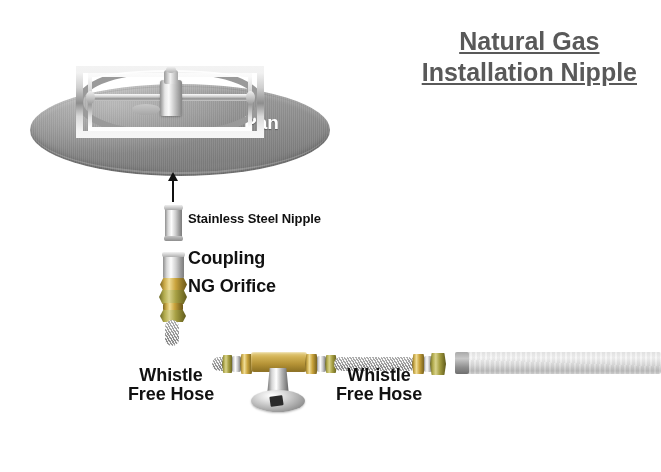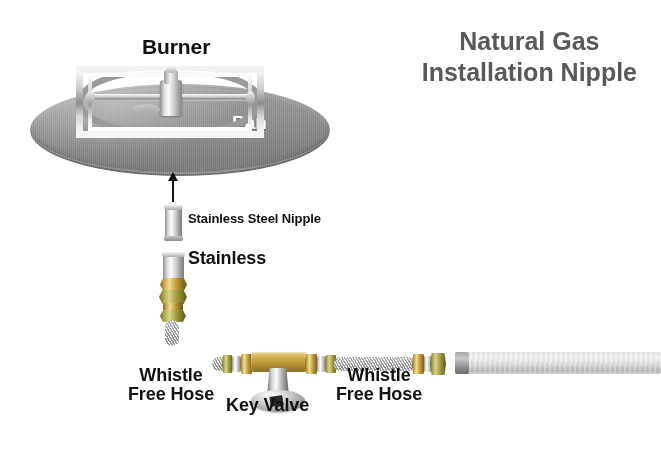--- a/index.html
+++ b/index.html
@@ -29,21 +29,21 @@
     position: absolute;
     right: 24px;
     top: 26px;
     text-align: center;
     font-size: 25px;
     font-weight: bold;
     color: #595959;
     line-height: 1.25;
     white-space: nowrap;
   }
-  #title span { display: block; }
+  #title span { display: block; text-decoration: underline; }
 
   
   #pan {
     position: absolute;
     left: 30px;
     top: 84px;
     width: 300px;
     height: 92px;
     border-radius: 50%;
     background:
@@ -54,21 +54,21 @@
   }
   #pan-rim {
     position: absolute;
     left: 2px; top: 2px; right: 2px; bottom: 2px;
     border-radius: 50%;
     border-bottom: 2px solid rgba(255,255,255,0.22);
     border-top: 1px solid rgba(0,0,0,0.08);
   }
   #pan-label {
     position: absolute;
-    left: 232px;
+    left: 244px;
     top: 112px;
     font-size: 19px;
     font-weight: bold;
     color: #ffffff;
     text-shadow: 0 1px 1px rgba(0,0,0,0.35);
   }
 
   
   #burner {
     position: absolute;
@@ -271,38 +271,38 @@
     <div id="arm-left"></div>
     <div id="arm-right"></div>
     <div id="arm-cap-l"></div>
     <div id="arm-cap-r"></div>
     <div id="hub"></div>
     <div id="hub-top"></div>
     <div id="hub-cap"></div>
   </div>
   <div id="burner-dot"></div>
 
-  <div class="lbl" style="left:142px; top:36px; font-size:21px;">Burner</div>
 
   <div id="arrow-head"></div>
   <div id="arrow-shaft"></div>
 
   <div class="steel" style="left:165px; top:205px; width:17px; height:36px;"></div>
   <div class="steel" style="left:164px; top:205px; width:19px; height:5px; background:linear-gradient(180deg,#efefef,#a9a9a9);"></div>
   <div class="steel" style="left:164px; top:236px; width:19px; height:5px; background:linear-gradient(180deg,#c5c5c5,#8d8d8d);"></div>
   <div class="lbl" style="left:188px; top:212px; font-size:13px;">Stainless Steel Nipple</div>
 
   <div class="steel" style="left:163px; top:253px; width:21px; height:26px;"></div>
   <div class="steel" style="left:162px; top:252px; width:23px; height:5px; background:linear-gradient(180deg,#f2f2f2,#b0b0b0);"></div>
-  <div class="lbl" style="left:188px; top:249px; font-size:18px;">Stainless</div>
+  <div class="lbl" style="left:188px; top:249px; font-size:18px;">Coupling</div>
 
   <div class="brass" style="left:160px; top:278px; width:27px; height:13px; clip-path: polygon(12% 0%, 88% 0%, 100% 50%, 88% 100%, 12% 100%, 0% 50%);"></div>
   <div class="brass-olive" style="left:159px; top:290px; width:28px; height:14px; clip-path: polygon(12% 0%, 88% 0%, 100% 50%, 88% 100%, 12% 100%, 0% 50%);"></div>
   <div class="brass" style="left:163px; top:303px; width:20px; height:8px;"></div>
   <div class="brass-olive" style="left:160px; top:310px; width:26px; height:12px; clip-path: polygon(12% 0%, 88% 0%, 100% 50%, 88% 100%, 12% 100%, 0% 50%);"></div>
+  <div class="lbl" style="left:188px; top:277px; font-size:18px;">NG Orifice</div>
 
   <div class="hose" style="left:165px; top:320px; width:14px; height:26px;"></div>
   <div style="position:absolute; left:166px; top:336px; width:60px; height:42px; border-bottom-right-radius:60px 42px; border-right:0; border-bottom:14px solid transparent;
               background:none;"></div>
   <div style="position:absolute; left:165px; top:333px; width:64px; height:44px; overflow:hidden;">
     <div style="position:absolute; left:0; top:0; width:128px; height:88px; border-radius:50%;
                 border:14px solid transparent;
                 border-bottom-color:#b9b9b9;
                 box-sizing:border-box;
                 background:none;"></div>
@@ -321,21 +321,20 @@
 
   <div class="lbl" style="left:120px; top:366px; font-size:18px; text-align:center; width:102px;">
     <div>Whistle</div>
     <div>Free Hose</div>
   </div>
 
   <div id="valve-body"></div>
   <div id="valve-stem"></div>
   <div id="valve-flange"></div>
   <div id="valve-socket"></div>
-  <div class="lbl" style="left:226px; top:396px; font-size:18px;">Key Valve</div>
 
   <div class="brass" style="left:305px; top:354px; width:13px; height:20px; clip-path: polygon(10% 0%, 90% 0%, 100% 50%, 90% 100%, 10% 100%, 0% 50%);"></div>
   <div class="steel" style="left:317px; top:356px; width:9px; height:16px;"></div>
   <div class="brass-olive" style="left:325px; top:355px; width:12px; height:18px; clip-path: polygon(10% 0%, 90% 0%, 100% 50%, 90% 100%, 10% 100%, 0% 50%);"></div>
   <div class="hose" style="left:334px; top:357px; width:82px; height:14px;"></div>
 
   <div class="brass" style="left:412px; top:354px; width:13px; height:20px; clip-path: polygon(10% 0%, 90% 0%, 100% 50%, 90% 100%, 10% 100%, 0% 50%);"></div>
   <div class="steel" style="left:424px; top:356px; width:8px; height:16px;"></div>
   <div class="brass-olive" style="left:430px; top:353px; width:16px; height:22px; clip-path: polygon(10% 0%, 90% 0%, 100% 50%, 90% 100%, 10% 100%, 0% 50%);"></div>
 

